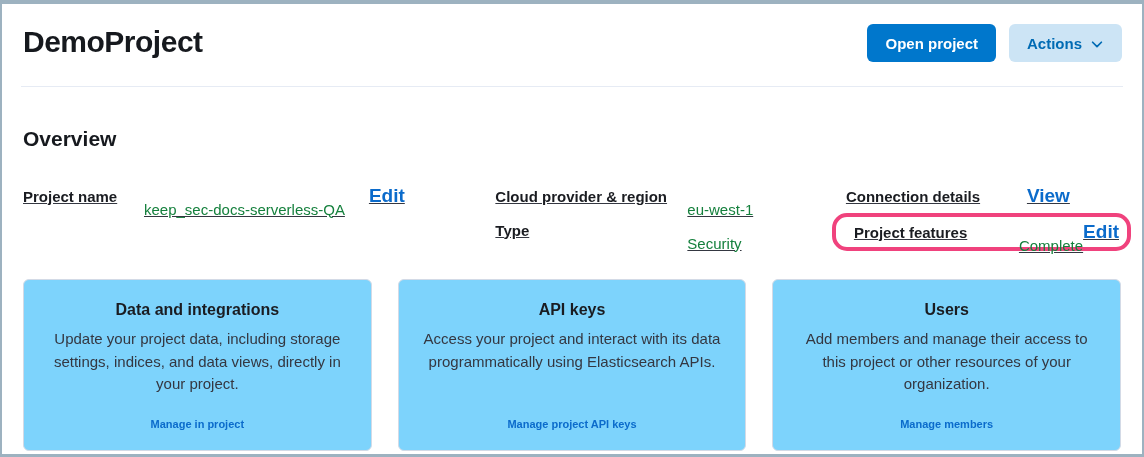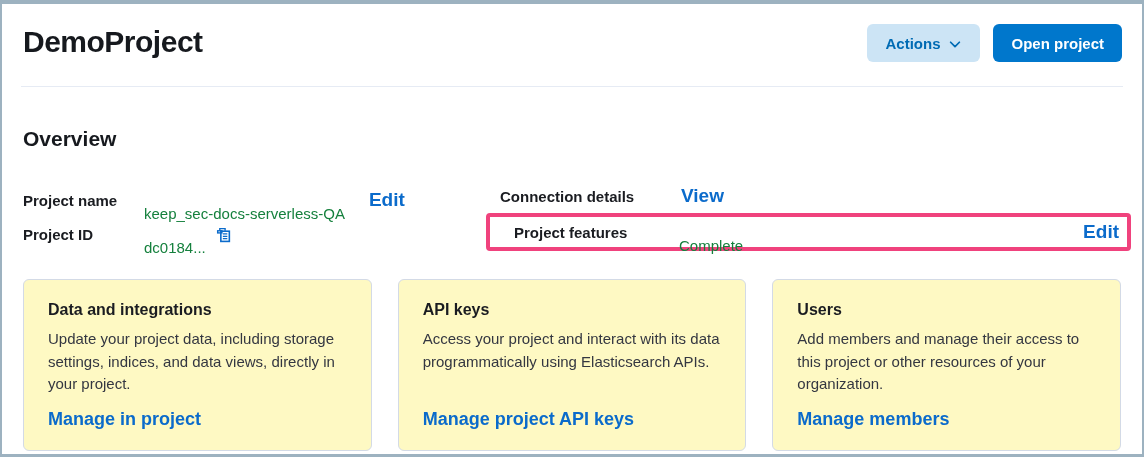--- a/index.html
+++ b/index.html
@@ -55,21 +55,22 @@
   .overview { padding: 0 20px 0 21px; }
   .section-title {
     font-size: 21px;
     font-weight: 700;
     color: #16191e;
     margin-top: 40px;
     margin-bottom: 28px;
   }
   .details {
     display: flex;
-    align-items: flex-end;
+    align-items: flex-start;
+    text-decoration: underline;
   }
   .details-col { display: flex; flex-direction: column; }
   .col-1 { width: 477px; }
   .col-2 { width: 354px; }
   .col-3 { flex: 1; }
   .detail-row {
     display: flex;
     align-items: center;
     height: 34px;
     font-size: 15px;
@@ -83,103 +84,102 @@
     color: #0b6bcb;
     font-weight: 700;
     text-decoration: none;
     cursor: pointer;
   }
   .detail-action { margin-left: 24px; font-size: 19px; }
   .col-3 .detail-action { margin-left: auto; }
   .copy-icon { display: inline-flex; margin-left: 9px; cursor: pointer; }
   .highlight-row {
     border: 4px solid #f0427d;
-    border-radius: 4px;
+    border-radius: 15px;
     margin: 0 -9px 0 -14px;
-    padding: 0 8px 0 24px;
+    padding: 0 8px 0 18px;
     height: 38px;
   }
   
   .cards {
     display: flex;
     gap: 26px;
     padding: 0 21px;
     margin-top: 28px;
   }
   .card {
     flex: 1;
     height: 172px;
     border: 1px solid #d3dae6;
     border-radius: 6px;
-    background: #fef9c3;
+    background: #7dd3fc;
     padding: 21px 24px 20px 24px;
     display: flex;
     flex-direction: column;
+    text-align: center;
   }
   .card-title {
     font-size: 16px;
     font-weight: 700;
     color: #1a1c21;
     margin-bottom: 9px;
   }
   .card-body {
     font-size: 15px;
     line-height: 1.5;
     color: #343741;
     flex: 1;
   }
-  .card-link { font-size: 18px; }
+  .card-link { font-size: 11px; }
 </style>
 </head>
 <body>
 
 <div class="frame">
 
   <div class="header">
     <h1 class="page-title">DemoProject</h1>
     <div class="header-actions">
+      <button class="btn btn-primary">Open project</button>
       <button class="btn btn-secondary">
         <span>Actions</span>
         <span class="chevron-icon">
           <svg width="14" height="14" viewBox="0 0 16 16" fill="none">
             <path d="M3 6l5 5 5-5" stroke="#006bb4" stroke-width="2" stroke-linecap="round" stroke-linejoin="round"></path>
           </svg>
         </span>
       </button>
-      <button class="btn btn-primary">Open project</button>
     </div>
   </div>
 
   <div class="divider"></div>
 
   <div class="overview">
     <h2 class="section-title">Overview</h2>
 
     <div class="details">
 
       <div class="details-col col-1">
         <div class="detail-row">
           <span class="detail-label">Project name</span>
           <span class="detail-value">keep_sec-docs-serverless-QA</span>
           <a class="link detail-action">Edit</a>
         </div>
-        <div class="detail-row">
-          <span class="detail-label">Project ID</span>
-          <span class="detail-value">dc0184...</span>
-          <span class="copy-icon">
-            <svg width="17" height="17" viewBox="0 0 16 16" fill="none">
-              <path d="M4.5 4.5V2.5h5v2" stroke="#0b6bcb" stroke-width="1.3"></path>
-              <rect x="2.5" y="4.5" width="4" height="2" stroke="#0b6bcb" stroke-width="1.3"></rect>
-              <rect x="5.5" y="4.9" width="8" height="9.6" stroke="#0b6bcb" stroke-width="1.5"></rect>
-              <path d="M7.4 7.5h4.2M7.4 9.7h4.2M7.4 11.9h4.2" stroke="#0b6bcb" stroke-width="1.2"></path>
-            </svg>
-          </span>
-        </div>
       </div>
 
+      <div class="details-col col-2">
+        <div class="detail-row">
+          <span class="detail-label">Cloud provider &amp; region</span>
+          <span class="detail-value">eu-west-1</span>
+        </div>
+        <div class="detail-row">
+          <span class="detail-label">Type</span>
+          <span class="detail-value">Security</span>
+        </div>
+      </div>
 
       <div class="details-col col-3">
         <div class="detail-row">
           <span class="detail-label">Connection details</span>
           <a class="link detail-action" style="margin-left:16px">View</a>
         </div>
         <div class="detail-row highlight-row">
           <span class="detail-label">Project features</span>
           <span class="detail-value">Complete</span>
           <a class="link detail-action">Edit</a>

